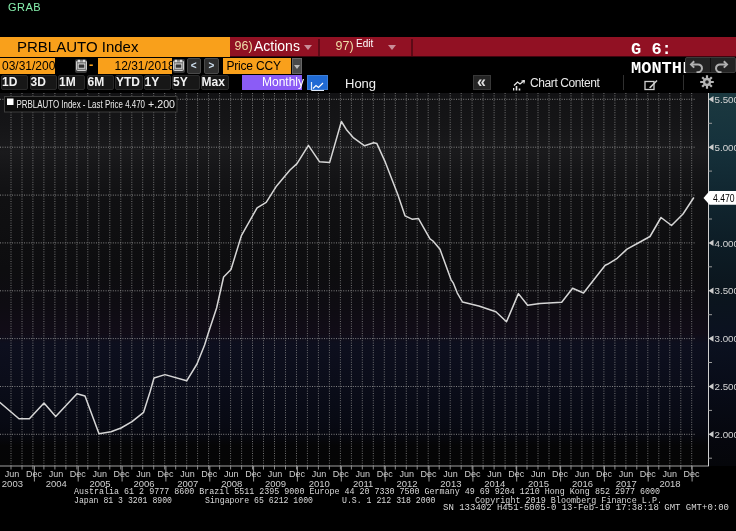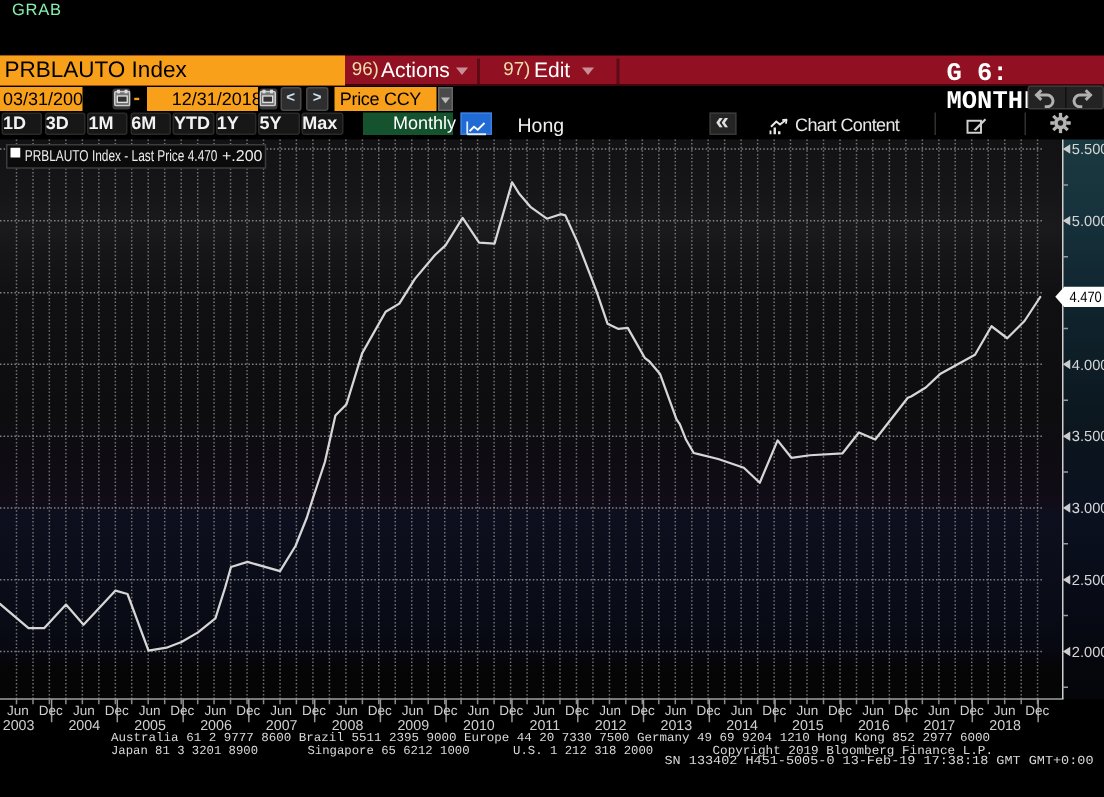--- a/index.html
+++ b/index.html
@@ -4,27 +4,27 @@
 html,body{width:736px;height:531px;background:#000;font-family:"Liberation Sans",sans-serif;overflow:hidden;position:relative}
 .abs{position:absolute}
 .orangebox{background:#f9a01b;color:#000}
 .graybtn{background:#2e2e2e;border:1px solid #4a4a4a;border-radius:2px}
 .pbtn{position:absolute;top:75px;height:14.5px;background:#171717;border:1px solid #2a2a2a;border-radius:2px;color:#f2f2f2;font-size:12px;font-weight:bold;line-height:13.5px}
 </style></head>
 <body>
 <div class="abs" style="left:8px;top:1px;color:#86efac;font-size:11px;letter-spacing:0.5px">GRAB</div>
 
 <div class="abs" style="left:0;top:37px;width:736px;height:20px;background:#911123;border-bottom:1px solid #3f040e"></div>
-<div class="abs orangebox" style="left:0;top:37px;width:229.5px;height:20px;font-size:15px;line-height:20px;padding-left:3px">PRBLAUTO Index</div>
+<div class="abs orangebox" style="left:0;top:37px;width:229.5px;height:20px;font-size:15px;line-height:20px;padding-left:17px">PRBLAUTO Index</div>
 <div class="abs" style="left:234.5px;top:39px;color:#efdfa8;font-size:12.5px">96)</div>
 <div class="abs" style="left:254px;top:38px;color:#fff;font-size:14px">Actions</div>
 <div class="abs" style="left:304px;top:45px;width:0;height:0;border-left:4px solid transparent;border-right:4px solid transparent;border-top:5px solid #c98d97"></div>
 <div class="abs" style="left:318px;top:39px;width:2px;height:17px;background:#5d0a16"></div>
 <div class="abs" style="left:335.5px;top:39px;color:#efdfa8;font-size:12.5px">97)</div>
-<div class="abs" style="left:356px;top:38px;color:#fff;font-size:14px">Edit</div>
+<div class="abs" style="left:356px;top:38px;color:#fff;font-size:10px">Edit</div>
 <div class="abs" style="left:388px;top:45px;width:0;height:0;border-left:4px solid transparent;border-right:4px solid transparent;border-top:5px solid #c98d97"></div>
 <div class="abs" style="left:411px;top:39px;width:2px;height:17px;background:#5d0a16"></div>
 <div class="abs" style="left:631px;top:39.5px;color:#fff;font-size:17px;font-family:'Liberation Mono',monospace;font-weight:bold">G 6: MONTHLY</div>
 
 <div class="abs orangebox" style="left:0;top:57.5px;width:55px;height:16.5px;font-size:12px;line-height:16.5px;padding-left:2px">03/31/2003</div>
 <div class="abs" style="left:75px;top:58.5px;width:12px;height:14.5px;background:#3a3a3a;border-radius:2px;text-align:center;line-height:10px"><svg width="11" height="12" viewBox="0 0 11 12">
       <rect x="0.5" y="2" width="10" height="9.5" rx="1" fill="#777" stroke="#ccc" stroke-width="1"></rect>
       <rect x="2" y="0.8" width="2" height="2.4" fill="#ddd"></rect>
       <rect x="7" y="0.8" width="2" height="2.4" fill="#ddd"></rect>
       <rect x="2.2" y="5" width="6.6" height="4.2" fill="#333" stroke="#eee" stroke-width="0.8"></rect>
@@ -56,21 +56,21 @@
     </svg></div>
 
 <div class="pbtn" style="left:1px;width:27px">1D</div>
 <div class="pbtn" style="left:29.5px;width:27px">3D</div>
 <div class="pbtn" style="left:58px;width:27px">1M</div>
 <div class="pbtn" style="left:86.5px;width:27px">6M</div>
 <div class="pbtn" style="left:115px;width:27.5px">YTD</div>
 <div class="pbtn" style="left:143.5px;width:27.5px">1Y</div>
 <div class="pbtn" style="left:172px;width:27.5px">5Y</div>
 <div class="pbtn" style="left:200.5px;width:28px">Max</div>
-<div class="abs" style="left:242px;top:75px;width:60px;height:14.5px;background:#14532d;color:#fff;font-size:12px;line-height:14px;text-align:center;padding-left:20px">Monthly<span style="display:inline-block;margin-left:4px;width:0;height:0;border-left:4px solid transparent;border-right:4px solid transparent;border-top:5px solid #fff;vertical-align:1px"></span></div>
+<div class="abs" style="left:242px;top:75px;width:60px;height:14.5px;background:#8b5cf6;color:#fff;font-size:12px;line-height:14px;text-align:center;padding-left:20px">Monthly<span style="display:inline-block;margin-left:4px;width:0;height:0;border-left:4px solid transparent;border-right:4px solid transparent;border-top:5px solid #fff;vertical-align:1px"></span></div>
 <div class="abs" style="left:307px;top:75px;width:20.5px;height:14.5px;background:#1f6ad4;border:1px solid #3d7fd8;text-align:center;padding-top:1.5px"><svg width="15" height="11" viewBox="0 0 15 11">
       <path d="M1.5 9.5 L1.5 1 M1.5 9.5 L14 9.5" stroke="#dfeafa" stroke-width="1.2" fill="none"></path>
       <path d="M3 7.5 L6 4.5 L8.5 6.5 L13 2" stroke="#ffffff" stroke-width="1.2" fill="none"></path>
     </svg></div>
 <div class="abs" style="left:345px;top:75.5px;color:#f0f0f0;font-size:13px">Hong</div>
 <div class="abs" style="left:472.5px;top:75px;width:18px;height:14.5px;background:#242424;border:1px solid #383838;color:#e0e0e0;font-size:16px;font-weight:bold;text-align:center;line-height:12px">«</div>
 <div class="abs" style="left:512.5px;top:76.5px"><svg width="13" height="11" viewBox="0 0 13 11">
       <path d="M0.5 10.5 L0.5 8 M3.5 10.5 L3.5 6 M6.5 10.5 L6.5 8.5" stroke="#e8e8e8" stroke-width="1.6" fill="none"></path>
       <path d="M1 5.5 L4.5 2 L7 4 L11.5 0.5" stroke="#e8e8e8" stroke-width="1.3" fill="none"></path>
       <path d="M11.5 0.5 l-3 0.6 M11.5 0.5 l-0.6 3" stroke="#e8e8e8" stroke-width="1.1" fill="none"></path>

